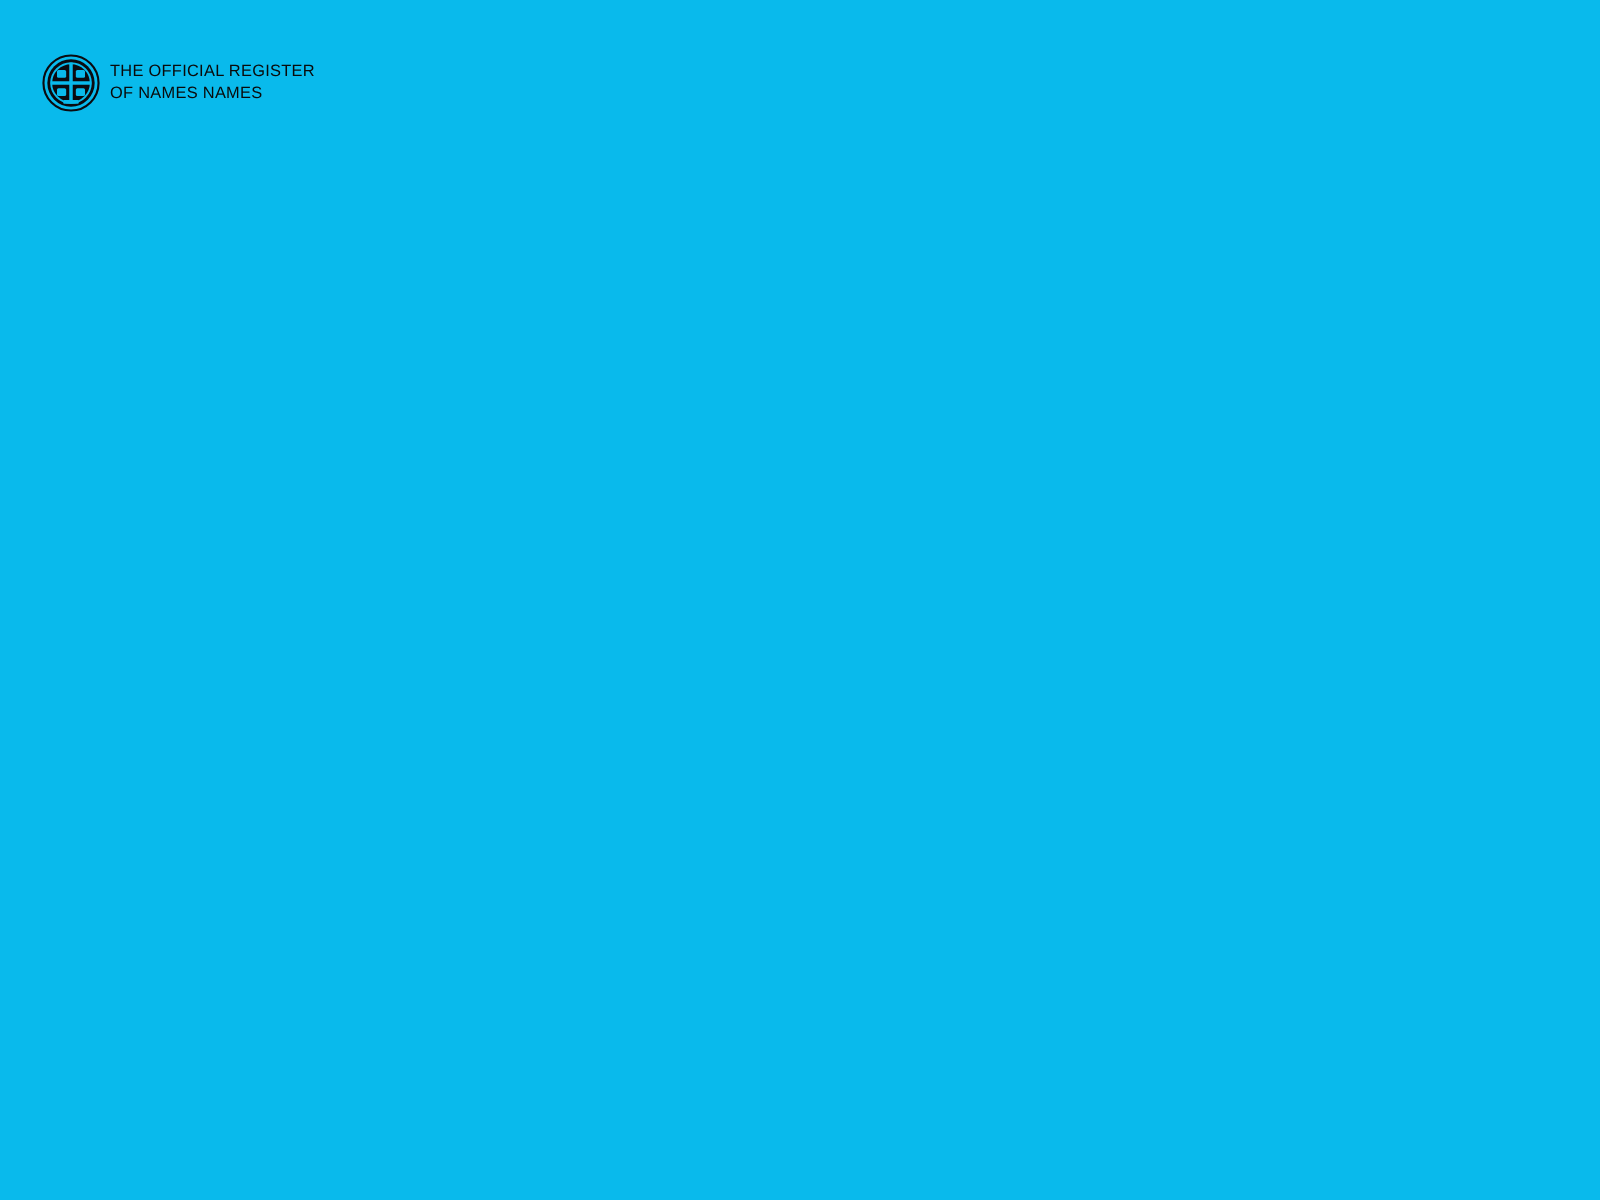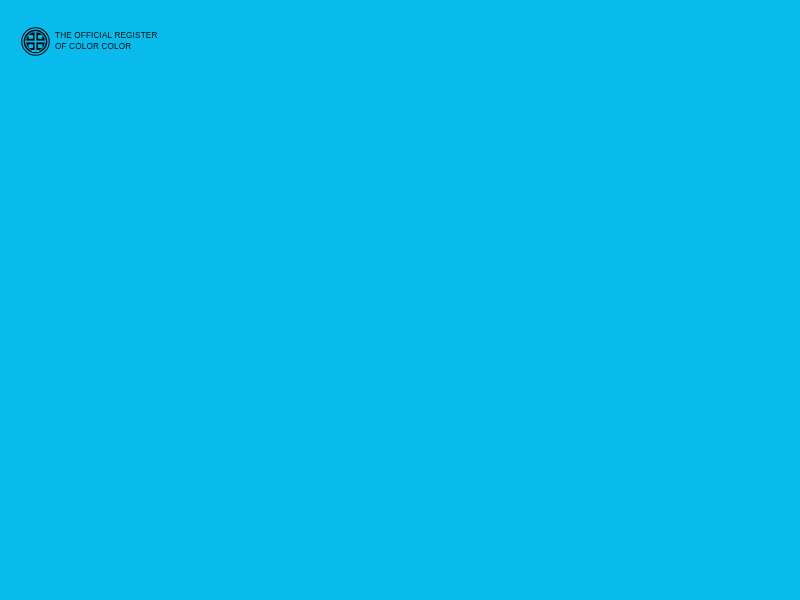--- a/index.html
+++ b/index.html
@@ -107,19 +107,19 @@
         <rect x="35" y="16.5" width="9.5" height="8" rx="1.6" fill="#09BAEC"></rect>
         <rect x="15.5" y="35.5" width="9.5" height="8" rx="1.6" fill="#09BAEC"></rect>
         <rect x="35" y="35.5" width="9.5" height="8" rx="1.6" fill="#09BAEC"></rect>
 
         <rect x="22" y="47.5" width="16" height="4" rx="1" fill="#09BAEC"></rect>
       </svg>
     </span>
 
     <span class="brand-text">
       <span>THE OFFICIAL REGISTER</span>
-      <span>OF COLOR COLOR</span>
+      <span>OF NAMES NAMES</span>
     </span>
 
   </div>
 
 
 </div>
 
 </body></html>

